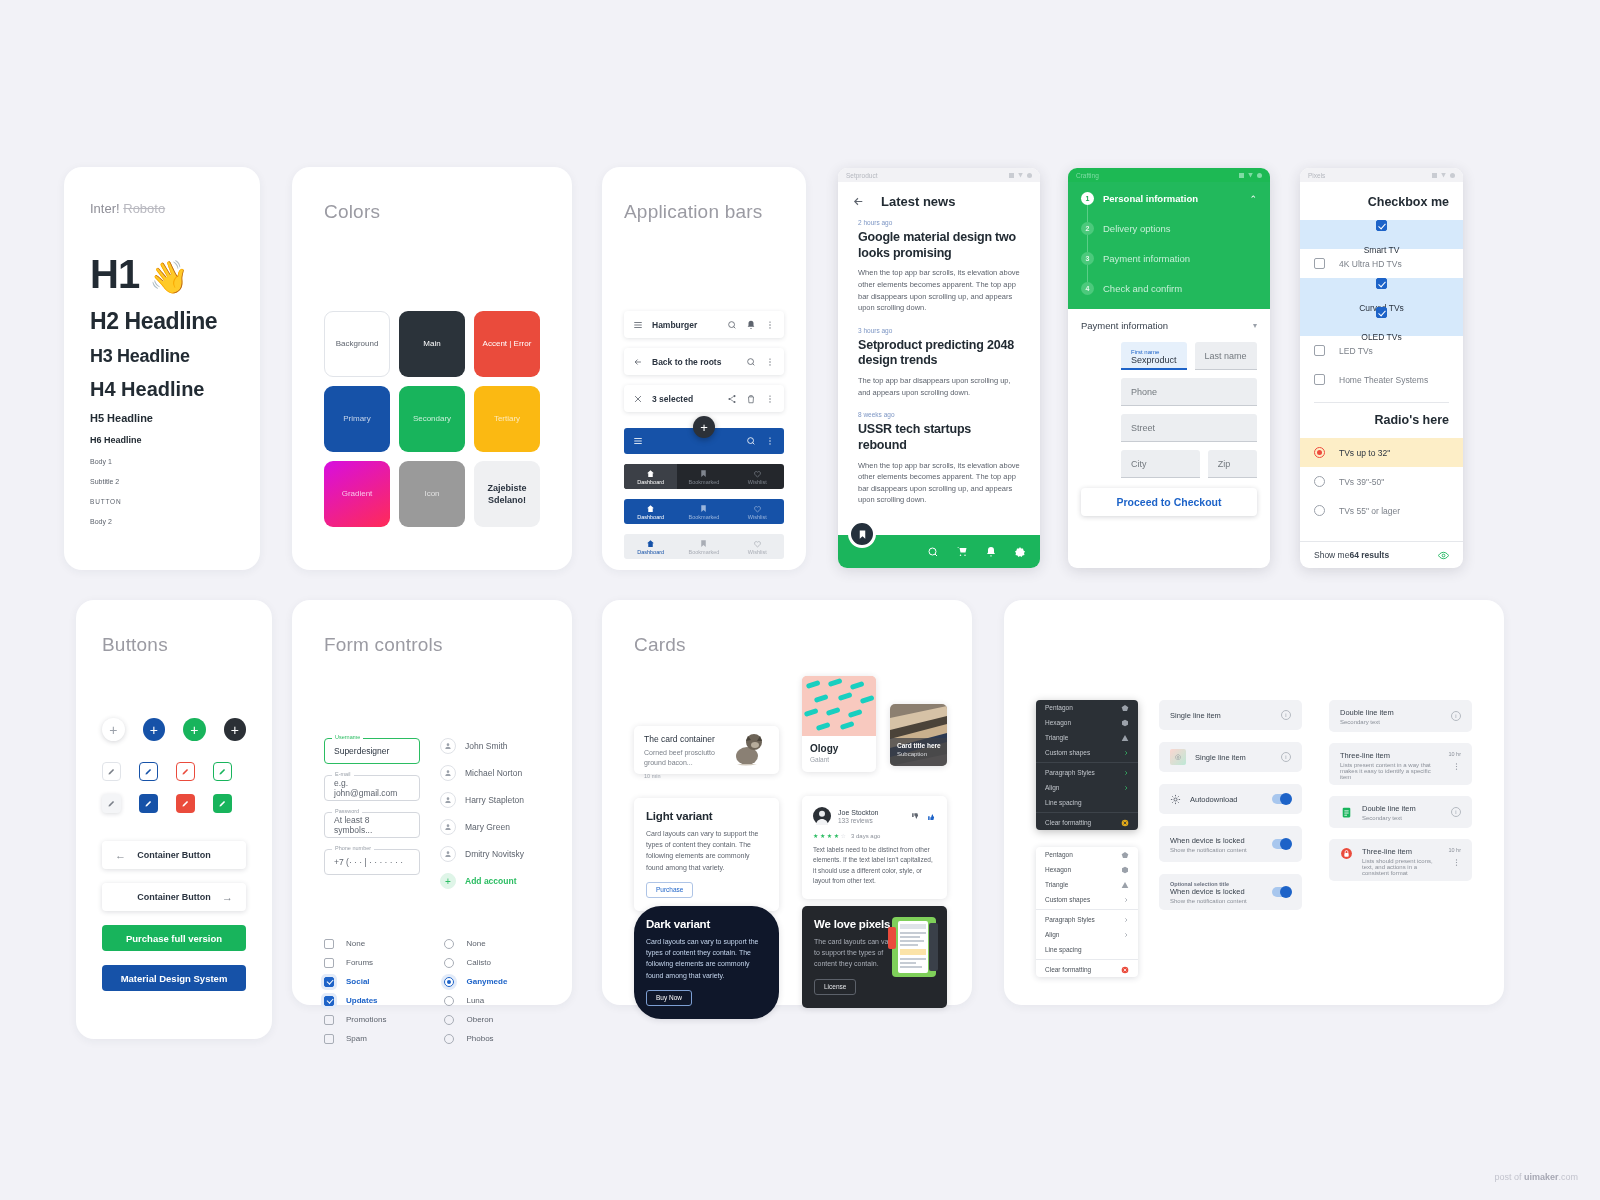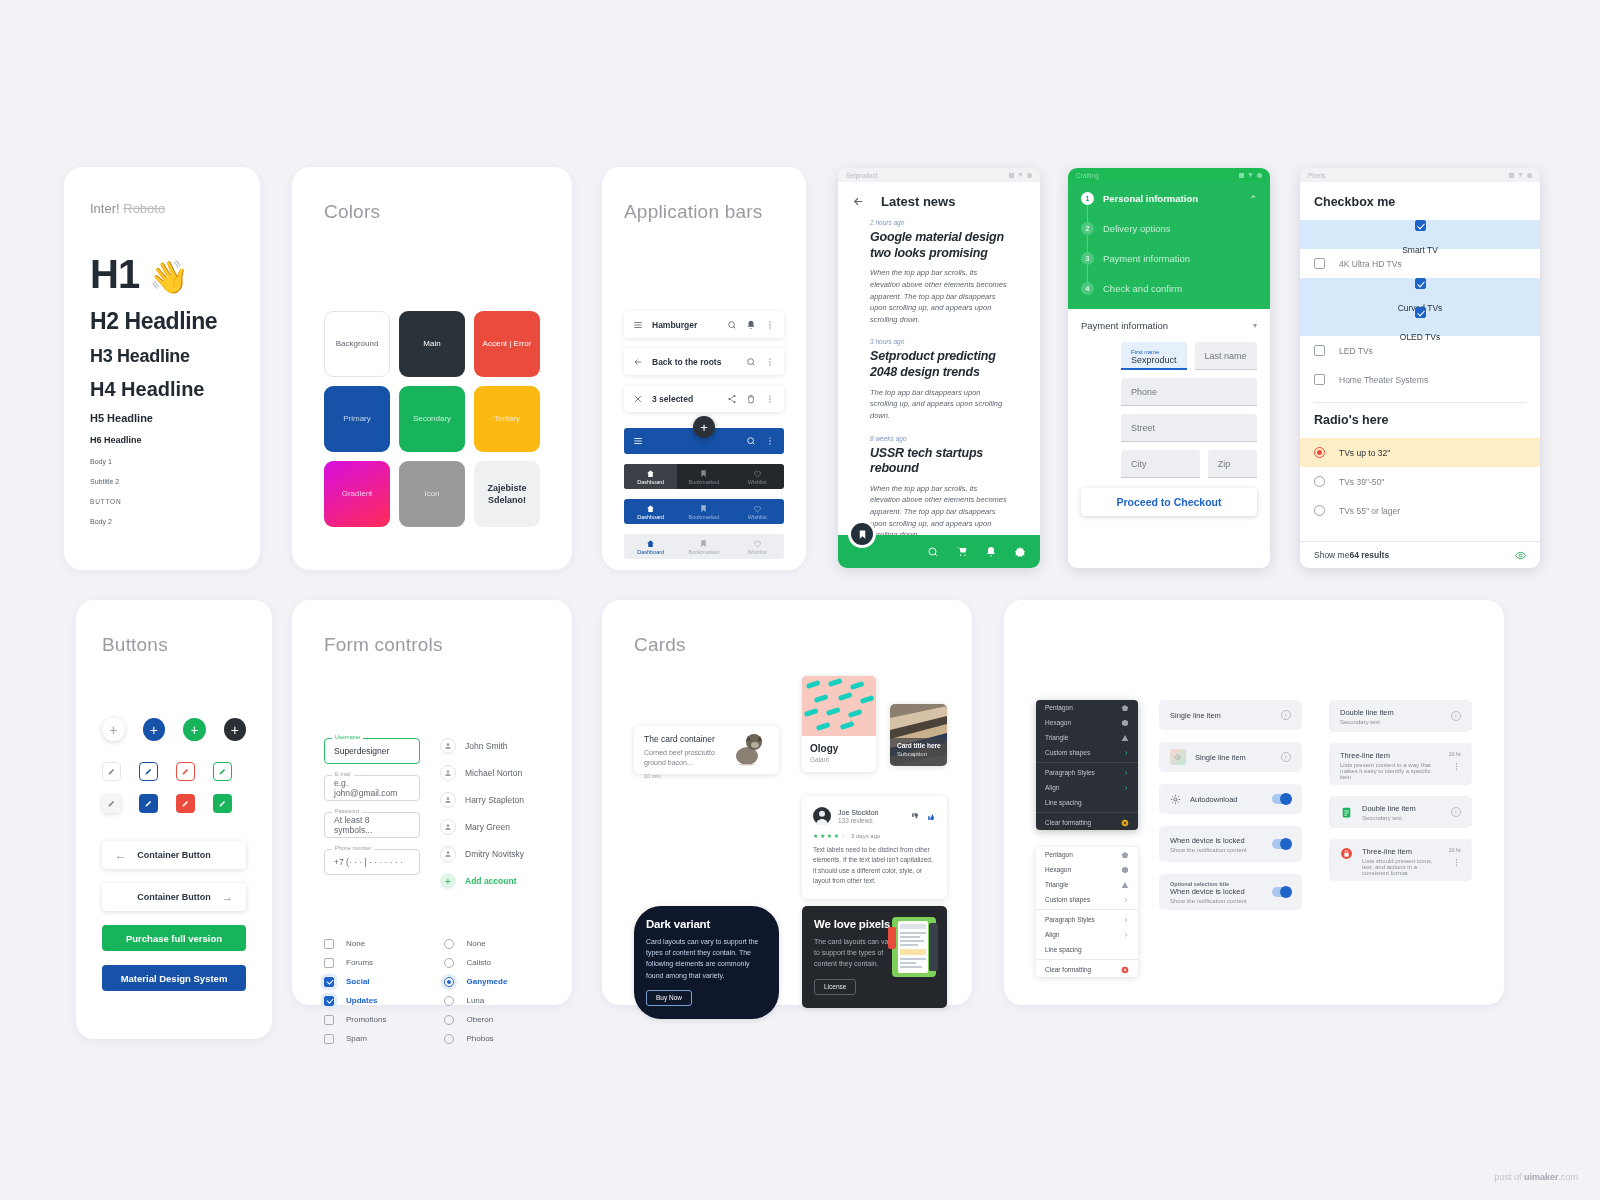--- a/index.html
+++ b/index.html
@@ -75,21 +75,21 @@
   
   .phone { position: absolute; border-radius: 9px; overflow: hidden; background: #fff;
     box-shadow: 0 3px 14px rgba(40,45,60,.14); }
   .phone-tb { height: 14px; display:flex; align-items:center; padding: 0 8px; font-size: 6.5px; }
   .phone-tb .dots { margin-left: auto; display:flex; gap: 4px; align-items:center; }
   .phone-tb .dots i { width: 5px; height: 5px; display:block; }
   #ph-news { left: 838px; top: 168px; width: 202px; height: 400px; }
   #ph-news .phone-tb { background: #f2f2f5; color: #b5b8bf; }
   .news-head { display: flex; align-items: center; gap: 16px; padding: 12px 14px 10px; }
   .news-head .t { font-size: 13px; font-weight: 700; color: #222b33; }
-  .news-body { padding: 0 32px; font-style: italic; }
+  .news-body { padding: 0 20px; }
   .news-time { font-size: 6.5px; color: #7d96c4; margin-bottom: 4px; }
   .news-title { font-size: 12.5px; font-weight: 700; color: #222b33; line-height: 1.25; margin-bottom: 6px; letter-spacing:-.2px; }
   .news-text { font-size: 7.5px; color: #5e646e; line-height: 1.55; margin-bottom: 13px; }
   .news-bottom { position: absolute; left:0; bottom:0; width: 100%; height: 33px;
     background: #1bb55c; display: flex; align-items: center; justify-content: flex-end;
     gap: 17px; padding-right: 14px; }
   .news-bottom svg { width: 12px; height: 12px; }
   .news-fab { position: absolute; left: 10px; bottom: 20px; width: 28px; height: 28px;
     border-radius: 50%; background: #24303c; color: #fff; display:flex; align-items:center;
     justify-content:center; border: 3px solid #fff; z-index: 4; }
@@ -111,21 +111,21 @@
   .frow { display: flex; gap: 8px; margin-bottom: 8px; }
   .fld { flex: 1; background: #eceef1; border-bottom: 1px solid #c8ccd2; border-radius: 3px 3px 0 0;
     height: 28px; display:flex; align-items:center; padding: 0 10px; font-size: 9px; color: #73797f; }
   .fld.focus { background: #e6f0fb; border-bottom: 2px solid #1d63c8; flex-direction: column;
     align-items: flex-start; justify-content: center; padding-top: 3px; }
   .fld.focus .flbl { font-size: 6px; color: #1d63c8; }
   .fld.focus .fval { font-size: 9px; color: #2b3440; }
   .checkout-btn { margin: 10px 13px; height: 28px; border-radius: 4px; background: #fff;
     box-shadow: 0 1px 5px rgba(40,45,60,.2); display:flex; align-items:center;
     justify-content:center; font-size: 10.5px; font-weight: 700; color: #1d63c8; }
-  #ph-checks { left: 1300px; top: 168px; width: 240px; height: 400px; }
+  #ph-checks { left: 1300px; top: 168px; width: 163px; height: 400px; text-align: right; }
   #ph-checks .phone-tb { background: #f2f2f5; color: #b5b8bf; }
   .cb-head { font-size: 12.5px; font-weight: 700; color: #222b33; padding: 13px 14px 11px; }
   .cb-row { display: flex; align-items: center; gap: 14px; padding: 0 14px; height: 29px;
     font-size: 8.5px; color: #7b8089; }
   .cb-row.on { background: #d6e9fb; color: #2b3440; flex-direction: column; }
   .cb-row.ron { background: #fdeec7; color: #2b3440; }
   .cbx { width: 11px; height: 11px; border: 1.4px solid #9ba1aa; border-radius: 2px; flex:none; }
   .cbx.ck { background: #1d63c8; border-color: #1d63c8; position: relative; }
   .cbx.ck:after { content:""; position:absolute; left:3px; top:1px; width:3px; height:6px;
     border: solid #fff; border-width: 0 1.6px 1.6px 0; transform: rotate(42deg); }
@@ -830,20 +830,25 @@
       <svg width="42" height="36" viewBox="0 0 42 36" style="align-self:flex-end">
         <ellipse cx="20" cy="26" rx="11" ry="9" fill="#8a8074"></ellipse>
         <ellipse cx="27" cy="12" rx="8" ry="8" fill="#6d6458"></ellipse>
         <path d="M21 6l3 4-5 1z" fill="#4b453c"></path>
         <path d="M33 6l-3 5 5 0z" fill="#4b453c"></path>
         <ellipse cx="28" cy="15" rx="4" ry="3" fill="#b6ac9c"></ellipse>
         <path d="M10 34q8 3 20 0z" fill="#cfc7bb"></path>
       </svg>
     </div>
 
+    <div class="card" style="position:absolute;left:32px;top:198px;width:145px;padding:12px 12px 13px">
+      <div class="lv-title">Light variant</div>
+      <div class="lv-text">Card layouts can vary to support the types of content they contain. The following elements are commonly found among that variety.</div>
+      <div class="pill">Purchase</div>
+    </div>
 
     <div class="card" style="position:absolute;left:200px;top:196px;width:145px;padding:11px 11px 12px">
       <div style="display:flex;align-items:center;gap:7px">
         <svg width="18" height="18" viewBox="0 0 24 24">
           <circle cx="12" cy="12" r="12" fill="#2b3036"></circle>
           <circle cx="12" cy="9" r="4" fill="#e9ebee"></circle>
           <path d="M4 24c0-5 4-8 8-8s8 3 8 8z" fill="#f2f3f5"></path>
         </svg>
         <div style="flex:1">
           <div style="font-size:7px;color:#3a434e">Joe Stockton</div>

